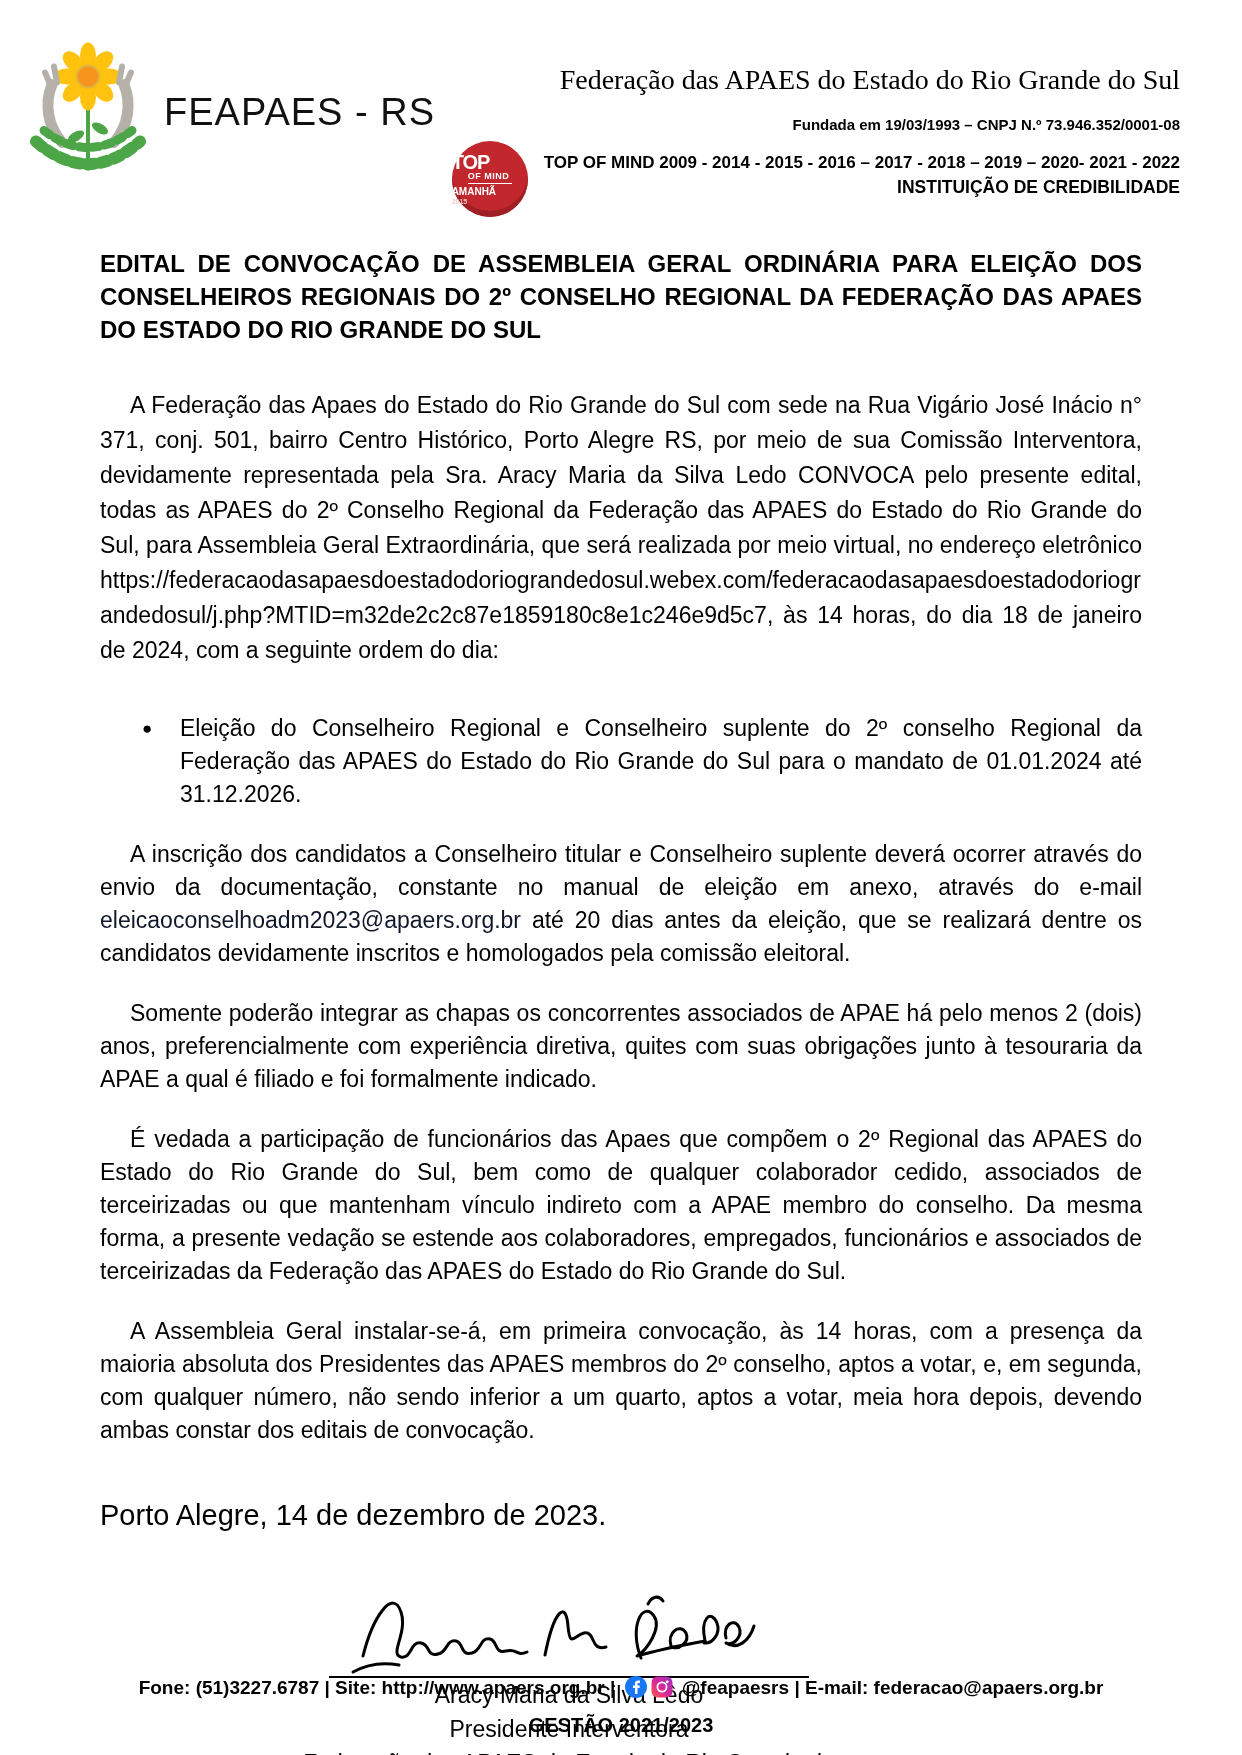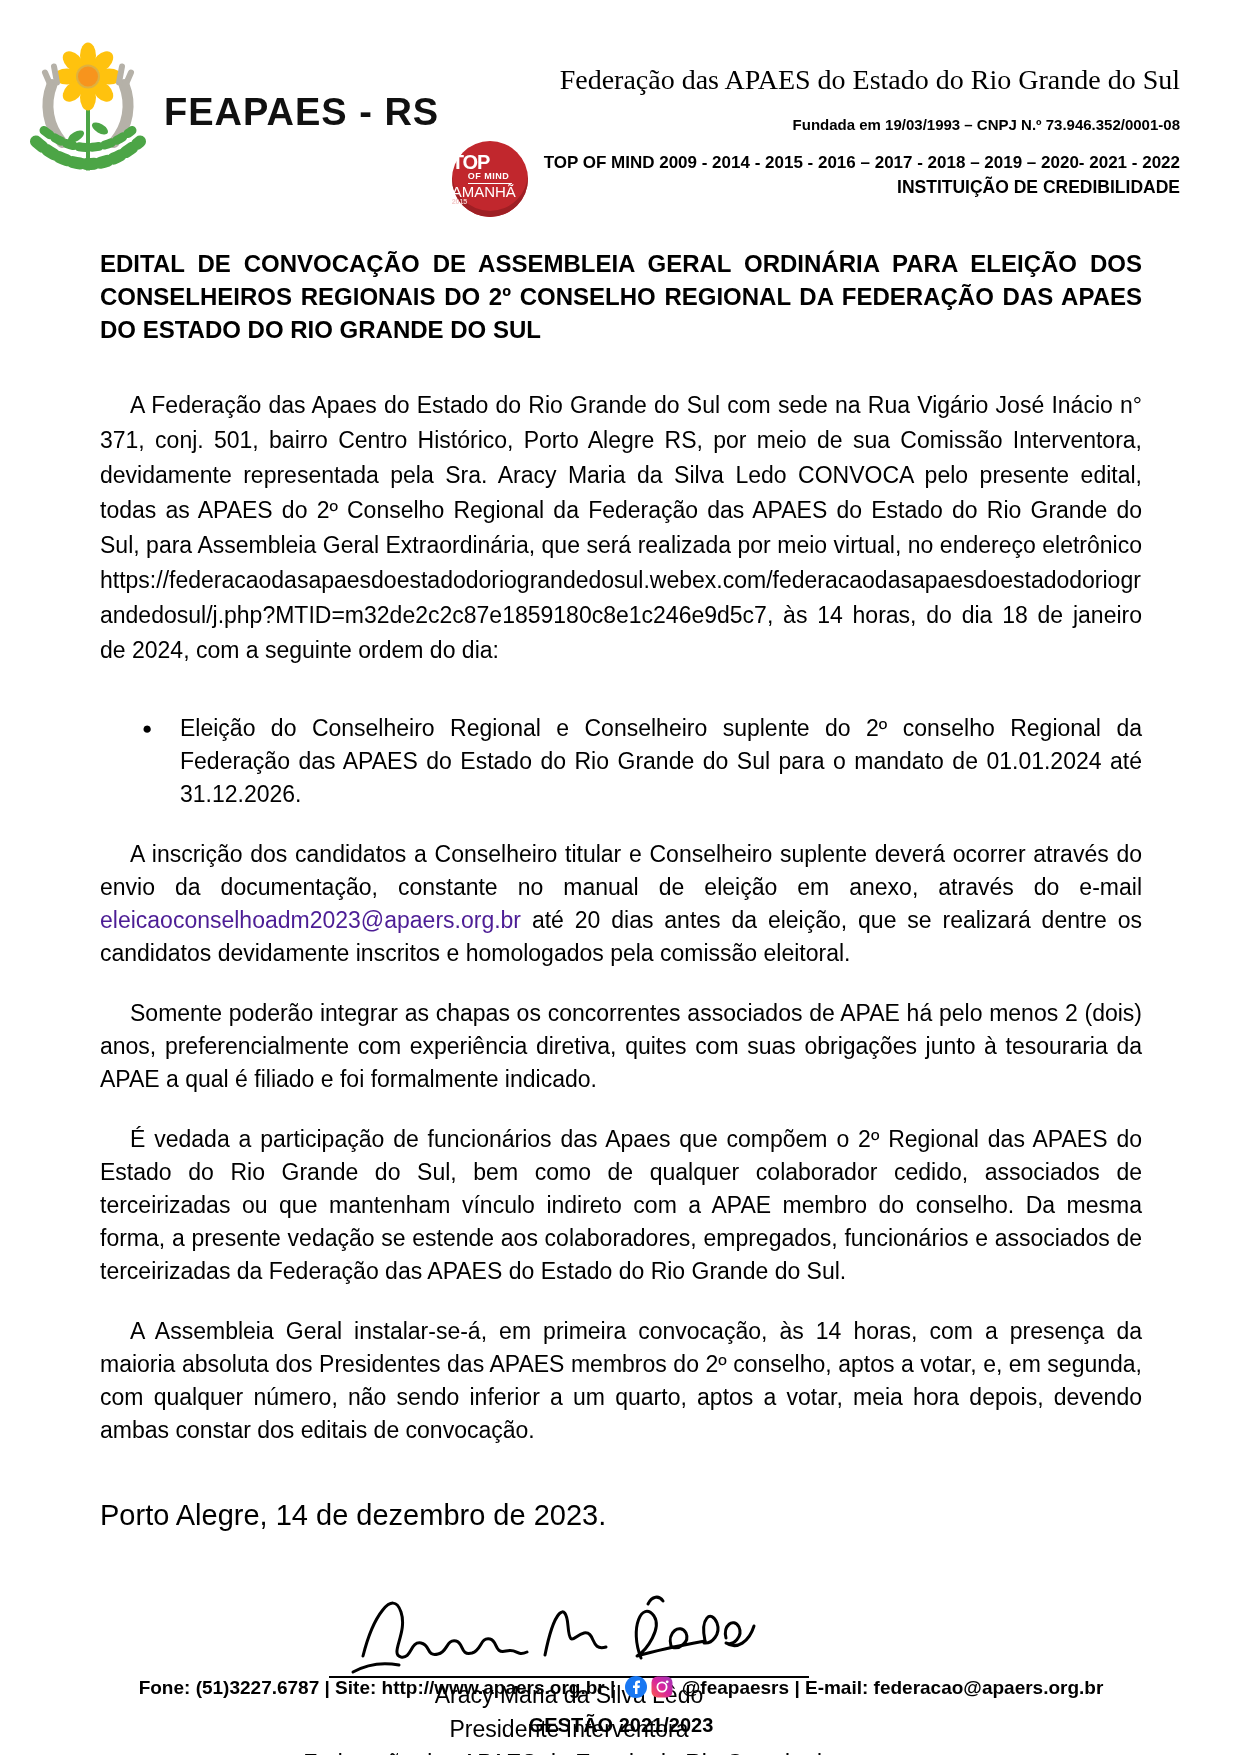--- a/index.html
+++ b/index.html
@@ -12,56 +12,56 @@
     background: #ffffff;
     color: #000;
     font-family: "Liberation Sans", "DejaVu Sans", sans-serif;
     overflow: hidden;
   }
 
   
   .header { display: flex; justify-content: space-between; padding: 36px 62px 0 28px; }
   .brand { display: flex; align-items: flex-start; }
   .brand svg { display: block; }
-  .brand-text { font-size: 38px; font-weight: 700; letter-spacing: 1px; margin: 55px 0 7px 16px; color: #111; }
+  .brand-text { font-size: 38px; font-weight: 400; letter-spacing: 1px; margin: 55px 0 7px 16px; color: #111; }
 
   .head-right { width: 640px; text-align: right; padding-top: 28px; }
   .org-name { font-family: "Liberation Serif", "DejaVu Serif", serif; font-size: 28px; color: #000; white-space: nowrap; }
   .founded { font-size: 15px; font-weight: bold; margin-top: 20px; }
   .tom-row { display: flex; justify-content: flex-end; align-items: flex-start; margin-top: 8px; }
   .tom-badge {
     width: 76px; height: 76px; border-radius: 50%;
     background: #c1272d; color: #fff; text-align: left;
     display: flex; flex-direction: column; justify-content: center;
     margin-right: 16px; flex: 0 0 auto;
     box-shadow: inset 0 -6px 0 #9e1f24;
   }
   .tom-badge .b1 { font-size: 20px; font-weight: 800; line-height: 18px; letter-spacing: -1px; }
   .tom-badge .b2 { font-size: 9px;  font-weight: 800; line-height: 10px; letter-spacing: 0.5px; border-bottom: 1px solid #fff; width: 44px; margin: 0 auto 3px; padding-bottom: 2px; }
-  .tom-badge .b3 { font-size: 15px;  font-weight: normal; line-height: 10px; }
+  .tom-badge .b3 { font-size: 10px;  font-weight: bold; line-height: 10px; }
   .tom-badge .b4 { font-size: 7px;  font-weight: bold; line-height: 9px; color: #f3c8c8; }
   .tom-lines { padding-top: 12px; }
   .tom-line { font-size: 17px; font-weight: bold; white-space: nowrap; }
   .cred-line { font-size: 17.5px; font-weight: bold; margin-top: 4px; }
 
   
   .content { padding: 0 100px; }
   .doc-title {
     margin-top: 30px;
     font-size: 24px; font-weight: bold;
     line-height: 33px; text-align: justify;
   }
   .para {
     font-size: 23px; line-height: 33px;
     text-align: justify; text-indent: 30px;
     margin-top: 27px;
   }
   .para.first { margin-top: 42px; line-height: 35px; }
   .url-break { word-break: break-all; }
-  a.email-link { color: #4c1d95; text-decoration: none; }
+  a.email-link { color: #0f172a; text-decoration: none; }
   .bullet-list { margin-top: 44px; }
   .bullet-item { display: flex; margin-left: 42px; }
   .bullet-item .marker { width: 38px; flex: 0 0 auto; font-size: 17px; line-height: 33px; }
   .bullet-item .b-text { font-size: 23px; line-height: 33px; text-align: justify; }
   .date-line { font-size: 29px; line-height: 33px; margin-top: 52px; text-indent: 0; }
 
   
   .sig-block { width: 560px; margin: 26px auto 0; transform: translateX(-52px); text-align: center; }
   .sig-art { position: relative; height: 118px; }
   .sig-art svg { position: absolute; left: 60px; top: 0; }

